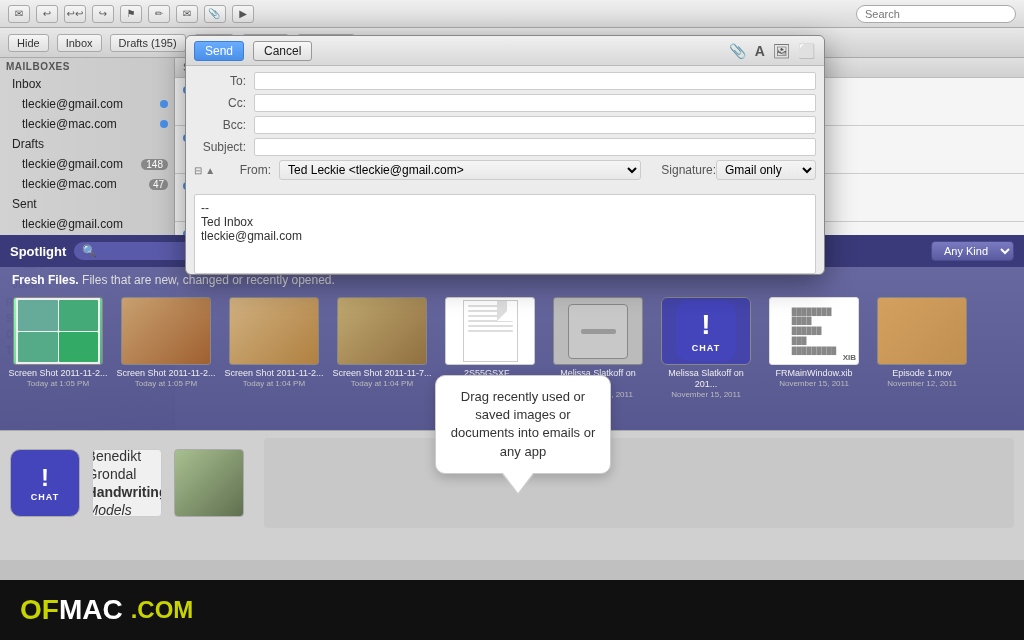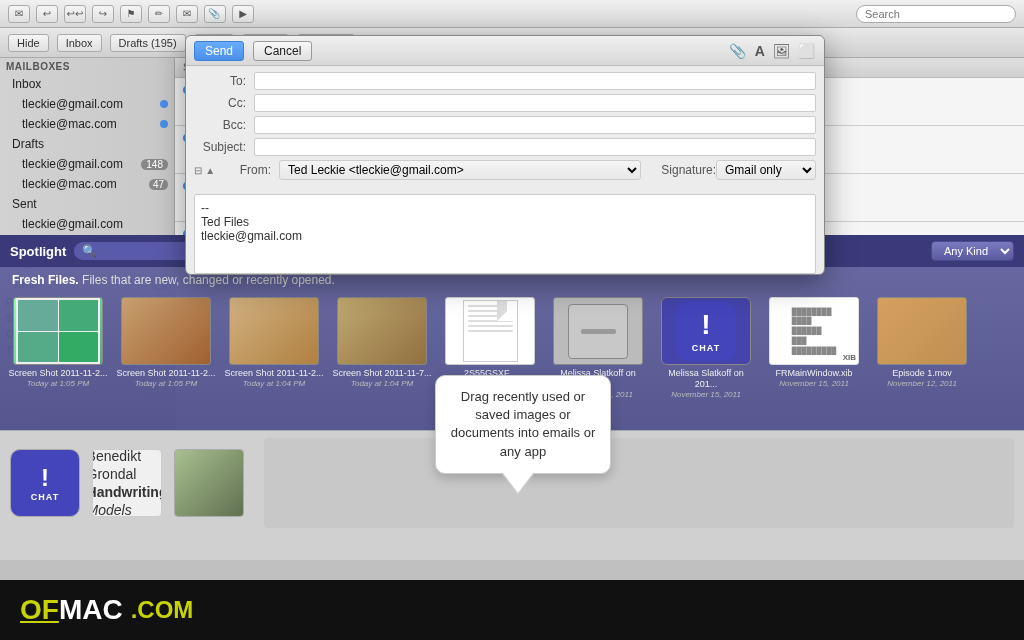--- a/index.html
+++ b/index.html
@@ -180,21 +180,21 @@
     .file-thumb.doc-file {
       background: white; border: 1px solid #ccc;
       flex-direction: column; gap: 2px;
     }
     .file-thumb.disk { background: #bbb; }
     .file-thumb.chat-icon { background: #4444aa; }
     .file-thumb.xib { background: white; }
     .file-thumb.movie { background: linear-gradient(135deg, #d4a060, #c09050); }
 
     .file-name { font-size: 9px; color: #eee; text-align: center; margin-top: 3px; line-height: 1.2; }
-    .file-date { font-size: 8px; color: #bbb; text-align: center; font-style: italic; }
+    .file-date { font-size: 8px; color: #bbb; text-align: center; }
 
     
     .chat-icon-img {
       width: 60px; height: 60px; background: #4444bb; border-radius: 12px;
       display: flex; flex-direction: column; align-items: center; justify-content: center;
       position: relative;
     }
     .chat-icon-img .exclaim { font-size: 28px; color: white; font-weight: bold; }
     .chat-icon-img .chat-text { font-size: 9px; color: white; font-weight: bold; letter-spacing: 1px; margin-top: 2px; }
 
@@ -251,21 +251,21 @@
       border-top: 21px solid #ccc;
     }
 
     
     .watermark {
       position: absolute; bottom: 0; left: 0; width: 1024px; height: 60px;
       background: #111; display: flex; align-items: center; padding: 0 20px; gap: 0;
       z-index: 300;
     }
     .watermark-ocean { font-size: 28px; font-weight: bold; color: white; font-family: Arial, sans-serif; }
-    .watermark-of { font-size: 28px; font-weight: bold; color: #c8d400; font-family: Arial, sans-serif; text-decoration: underline; }
+    .watermark-of { font-size: 28px; font-weight: bold; color: #c8d400; font-family: Arial, sans-serif; }
     .watermark-mac { font-size: 28px; font-weight: bold; color: white; font-family: Arial, sans-serif; }
     .watermark-com { font-size: 24px; font-weight: bold; color: #c8d400; font-family: Arial, sans-serif; margin-left: 8px; }
 
     
     .doc-page {
       width: 55px; height: 62px; background: white; border: 1px solid #ccc;
       position: relative; padding: 4px;
     }
     .doc-page::before {
       content: ''; position: absolute; top: 0; right: 0;
@@ -430,21 +430,21 @@
         <option value="Ted Leckie &lt;tleckie@gmail.com&gt;">Ted Leckie &lt;tleckie@gmail.com&gt;</option>
       </select>
       <span class="compose-sig-label">Signature:</span>
       <select class="compose-sig-select">
         <option value="Gmail only">Gmail only</option>
       </select>
     </div>
   </div>
   <div class="compose-body">
     <div>--</div>
-    <div>Ted Files</div>
+    <div>Ted Inbox</div>
     <div>tleckie@gmail.com</div>
   </div>
 </div>
 
 <div class="spotlight-overlay">
   <div class="spotlight-bar">
     <span class="spotlight-label">Spotlight</span>
     <div class="spotlight-input-wrap">
       <span style="color:#aaa;font-size:12px;">🔍</span>
       <input class="spotlight-input" type="text" style="">

